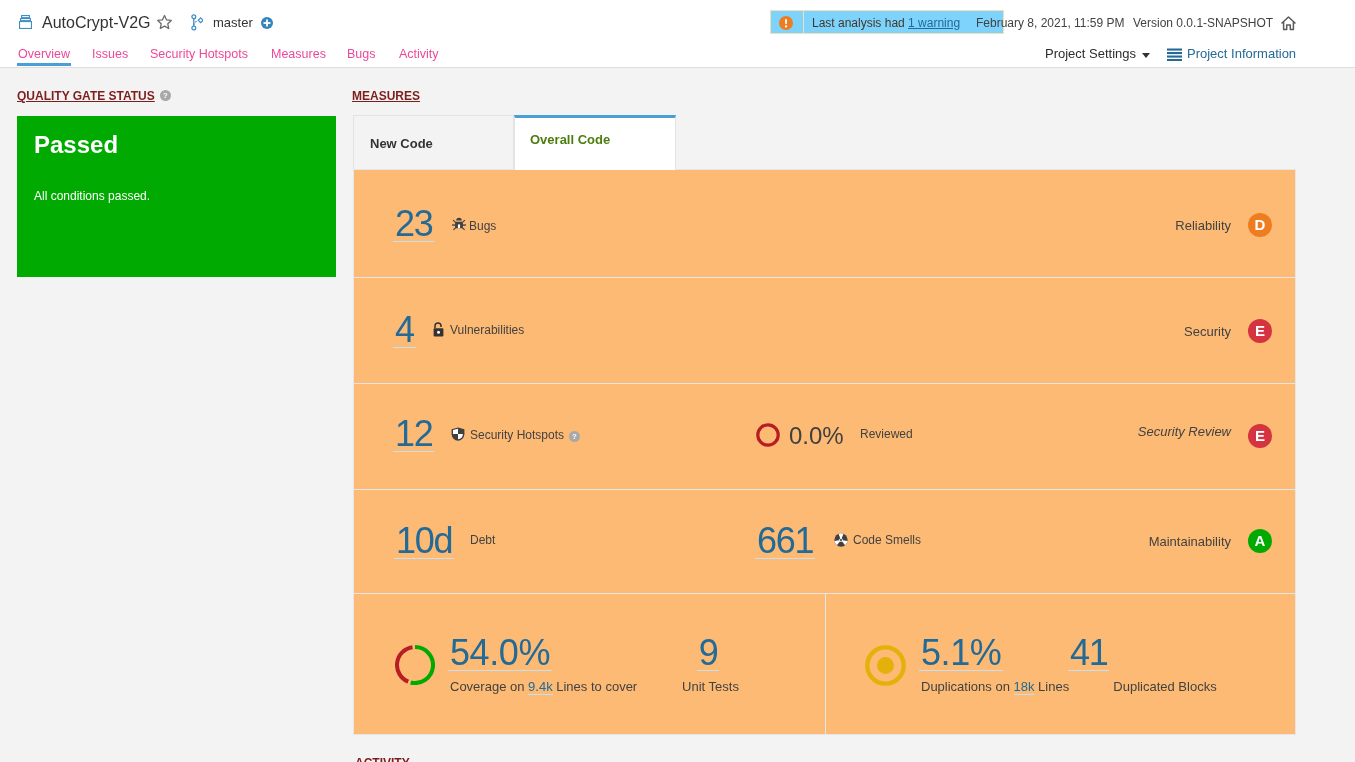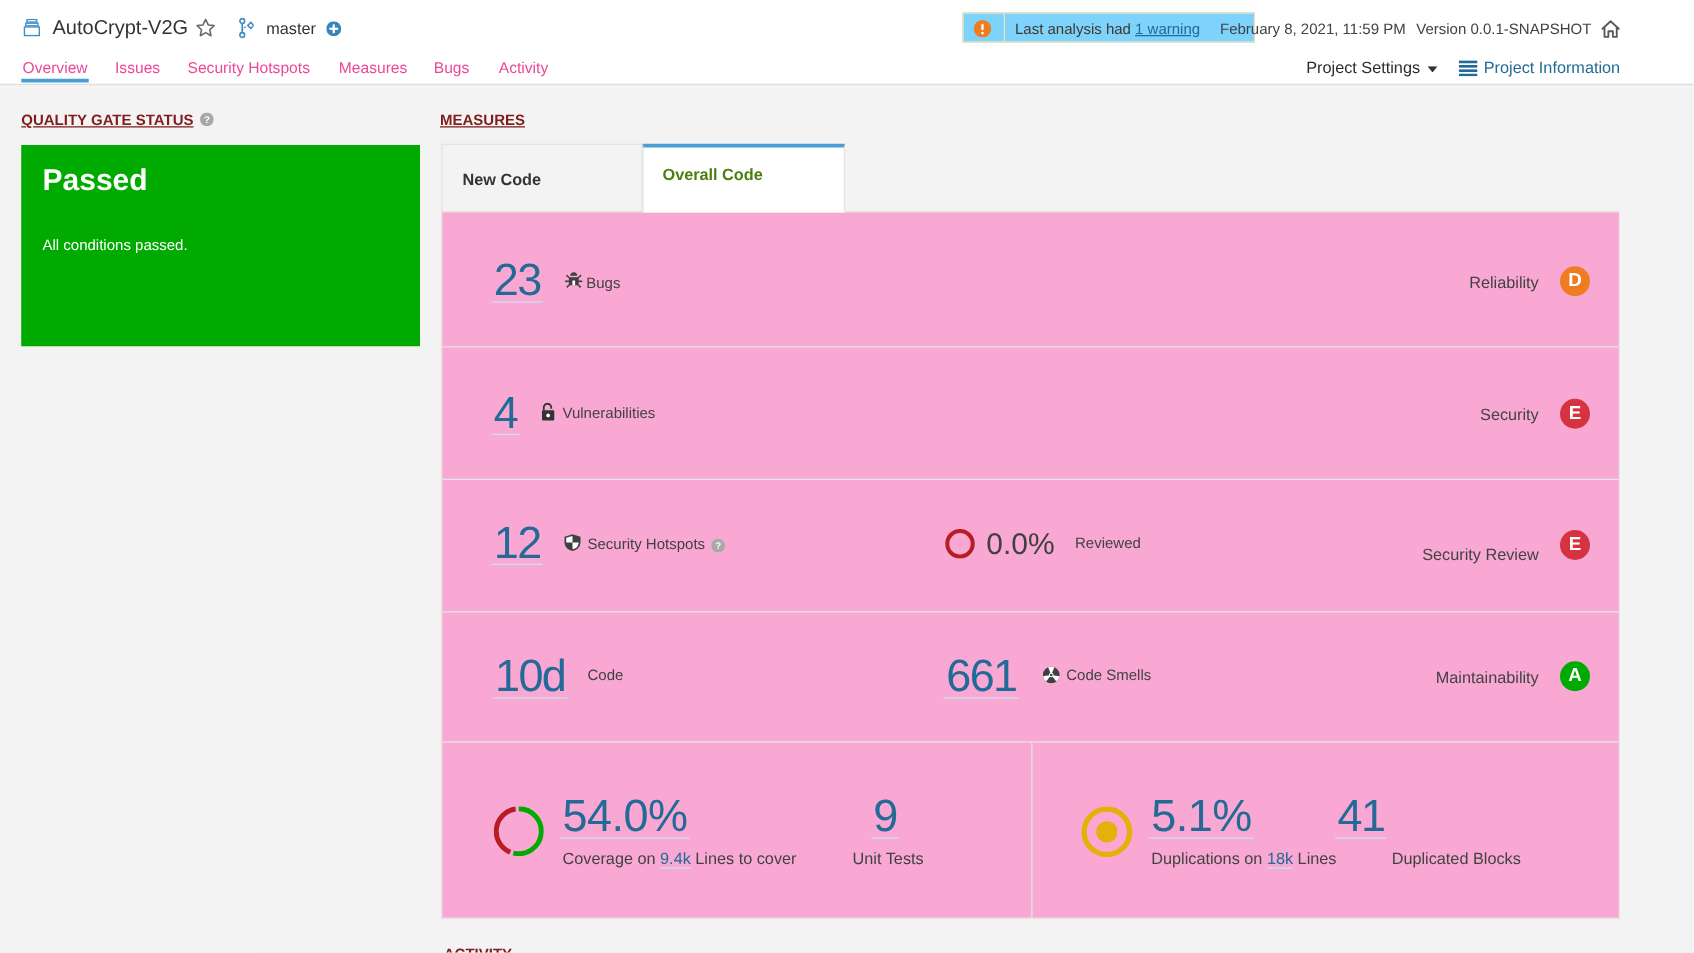--- a/index.html
+++ b/index.html
@@ -103,21 +103,21 @@
       <div class="abs" style="left:17px; top:59px; font-size:12px; line-height:14px; color:#fff;margin-top:14px;">All conditions passed.</div>
     </div>
 
     <div class="abs h2" style="left:352px; top:19px;">MEASURES</div>
 
     <div class="abs" style="left:353px; top:45px; width:161px; height:54px; background:#f3f3f3; border:1px solid #e3e3e3; border-bottom:none;"></div>
     <div class="abs" style="left:370px; top:66px; font-size:13px; font-weight:bold; line-height:16px; color:#333;">New Code</div>
     <div class="abs" style="left:514px; top:45px; width:162px; height:55px; background:#fff; border-top:3px solid #4b9fd5; border-left:1px solid #e3e3e3; border-right:1px solid #e3e3e3; z-index:2;"></div>
     <div class="abs" style="left:530px; top:62px; font-size:13px; font-weight:bold; line-height:16px; color:#4d7c0f; z-index:3;">Overall Code</div>
 
-    <div class="abs" style="left:353px; top:99px; width:943px; height:566px; background:#f9a8d4; border:1px solid #e6e6e6;">
+    <div class="abs" style="left:353px; top:99px; width:943px; height:566px; background:#fdba74; border:1px solid #e6e6e6;">
       <div class="sep" style="top:107px;"></div>
       <div class="sep" style="top:213px;"></div>
       <div class="sep" style="top:319px;"></div>
       <div class="sep" style="top:423px;"></div>
       <div class="abs" style="left:471px; top:424px; width:1px; height:140px; background:#e6e6e6;"></div>
 
       <div class="abs big" style="left:41px; top:36px;"><span class="u">23</span></div>
       <svg class="abs" style="left:98px; top:47px;" width="14" height="15" viewBox="0 0 14 15">
         <g fill="#404040">
           <path d="M4.2 3.6 A2.8 2.8 0 0 1 9.8 3.6 Z"></path>
@@ -155,25 +155,25 @@
       <div class="abs lbl12" style="left:116px; top:258px;">Security Hotspots</div>
       <svg class="abs" style="left:215px; top:261px;" width="11" height="11" viewBox="0 0 12 12">
         <circle cx="6" cy="6" r="6" fill="#a8a8a8"></circle>
         <text x="6" y="8.8" font-size="8.5" font-weight="bold" fill="#fff" text-anchor="middle" font-family="Liberation Sans">?</text>
       </svg>
       <svg class="abs" style="left:402px; top:253px;" width="24" height="24" viewBox="0 0 24 24">
         <circle cx="12" cy="12" r="10.2" fill="none" stroke="#b81d25" stroke-width="3.2"></circle>
       </svg>
       <div class="abs" style="left:435px; top:254px; font-size:24px; line-height:24px; color:#404040;">0.0%</div>
       <div class="abs lbl12" style="left:506px; top:257px;">Reviewed</div>
-      <div class="abs lbl13" style="left:0; top:266px; width:877px; text-align:right;">Security Review</div>
+      <div class="abs lbl13" style="left:0; top:254px; width:877px; text-align:right;font-style:italic;">Security Review</div>
       <div class="abs badge" style="left:894px; top:254px; background:#d4333f;">E</div>
 
       <div class="abs big" style="left:42px; top:352.5px;"><span class="u">10d</span></div>
-      <div class="abs lbl12" style="left:116px; top:363px;">Code</div>
+      <div class="abs lbl12" style="left:116px; top:363px;">Debt</div>
       <div class="abs big" style="left:403px; top:352.5px;"><span class="u">661</span></div>
       <svg class="abs" style="left:480px; top:363px;" width="14" height="14" viewBox="0 0 16 16">
         <circle cx="8" cy="8" r="7.6" fill="#404040"></circle>
         <path d="M8 8 L5.15 0.95 A7.6 7.6 0 0 1 10.85 0.95 Z" fill="#fff"></path>
         <path d="M8 8 L15.52 9.06 A7.6 7.6 0 0 1 12.68 13.99 Z" fill="#fff"></path>
         <path d="M8 8 L3.32 13.99 A7.6 7.6 0 0 1 0.48 9.06 Z" fill="#fff"></path>
         <circle cx="8" cy="8" r="2.1" fill="#fff"></circle>
         <circle cx="8" cy="8" r="1.2" fill="#404040"></circle>
       </svg>
       <div class="abs lbl12" style="left:499px; top:363px;">Code Smells</div>

